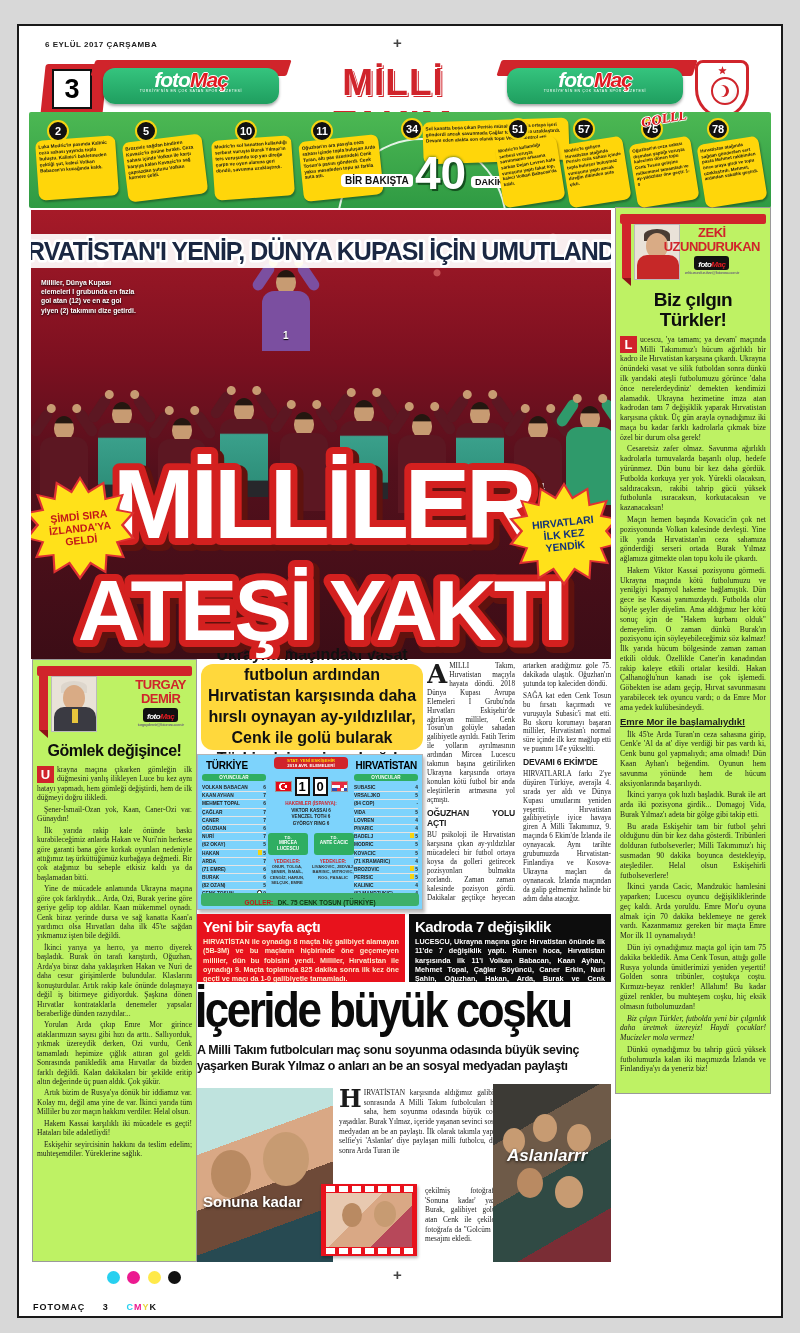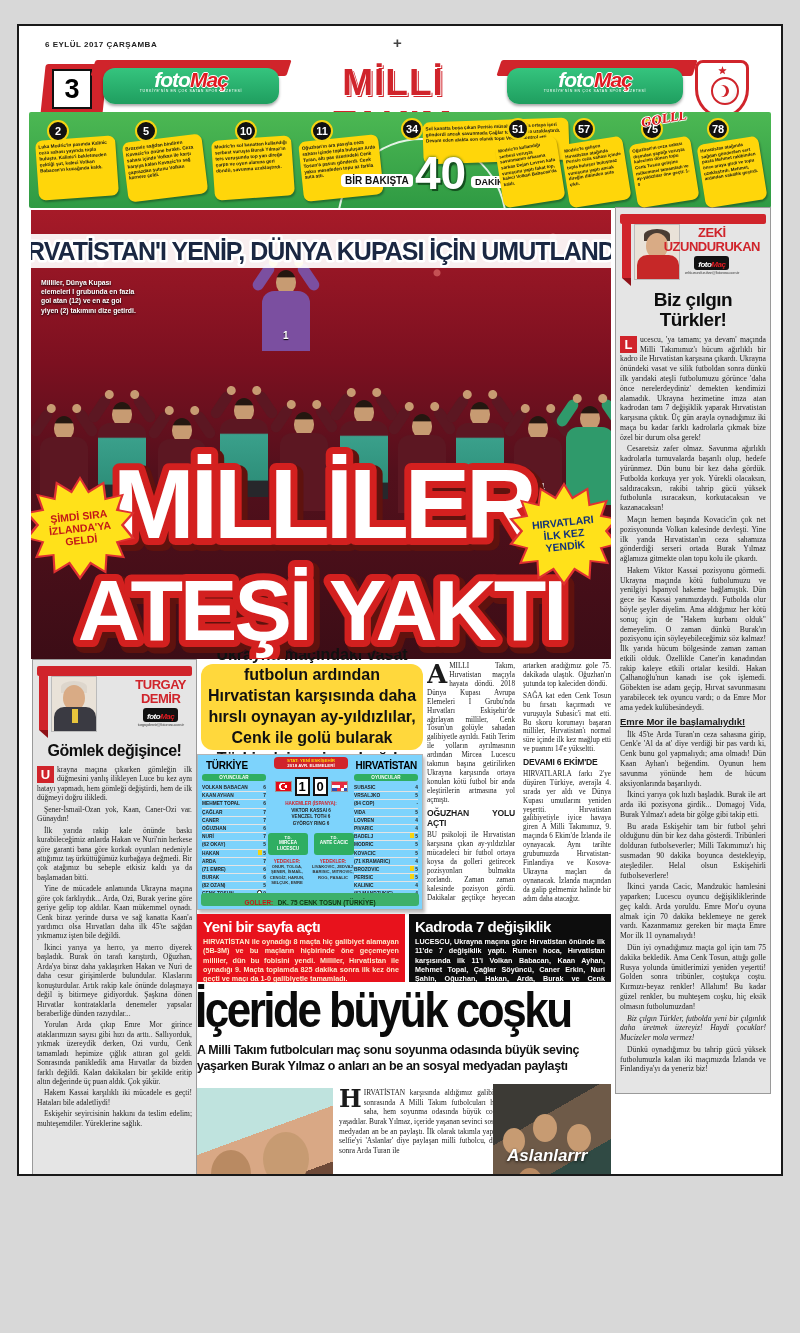--- a/index.html
+++ b/index.html
@@ -1,19 +1,19 @@
 <!DOCTYPE html>
 <html><head>
 <meta charset="utf-8">
 <style>
 *{margin:0;padding:0;box-sizing:border-box}
 html,body{width:800px;height:1333px;background:#d8d8d8;font-family:"Liberation Sans",sans-serif;overflow:hidden}
 body{position:relative}
 .abs{position:absolute}
-.page{position:absolute;left:17px;top:24px;width:766px;height:1152px;background:#fff;border:2px solid #191919;overflow:hidden}
+.page{position:absolute;left:17px;top:24px;width:766px;height:1294px;background:#fff;border:2px solid #191919;overflow:hidden}
 
 .date{left:26px;top:14px;font-size:8px;font-weight:bold;color:#222;letter-spacing:.5px}
 .crop{color:#444;font-size:15px;font-weight:bold}
 .pgnum-wrap{left:24px;top:38px;width:62px;height:52px;background:#d0242b;transform:skewX(-6deg);border-radius:3px}
 .pgnum{left:33px;top:43px;width:40px;height:40px;background:#fff;border:2px solid #111;font-size:27px;font-weight:bold;text-align:center;line-height:37px}
 .rib{background:#d0242b;height:16px;border-radius:2px;transform:skewX(-18deg)}
 .banner{height:36px;background:linear-gradient(180deg,#35c47e,#1f9e5f);border-radius:12px;text-align:center;box-shadow:0 2px 3px rgba(0,0,0,.35)}
 .banner .foto{font-style:italic;font-weight:bold;font-size:21px;color:#fff;letter-spacing:-1px}
 .banner .mac{font-style:italic;font-weight:bold;font-size:21px;color:#e01b22;letter-spacing:-1px;text-shadow:-1px 0 #fff,1px 0 #fff,0 -1px #fff,0 1px #fff}
 .banner .tag{display:block;font-size:3.6px;color:#fff;letter-spacing:.6px;margin-top:-3px}
@@ -52,21 +52,21 @@
 .fg.staff .arm{background:#2f9a6b}
 .jno{position:absolute;color:#fff;font-weight:bold;font-size:10px;z-index:2;text-shadow:0 1px 1px #000}
 .band{position:absolute;left:0;top:24px;width:100%;height:34px;background:rgba(255,255,255,.93);z-index:4}
 .pcap{position:absolute;left:10px;top:68px;width:98px;color:#fff;font-size:6.8px;font-weight:bold;line-height:1.35;z-index:4;text-shadow:0 1px 2px #000}
 .bigsvg{position:absolute;z-index:5}
 .star{position:absolute;z-index:6;display:flex;align-items:center;justify-content:center;text-align:center;font-weight:bold;clip-path:polygon(50% 0%,58% 14%,72% 5%,74% 21%,90% 17%,85% 32%,100% 35%,90% 47%,100% 60%,85% 64%,91% 79%,75% 77%,74% 94%,60% 85%,50% 100%,40% 85%,26% 94%,25% 77%,9% 79%,15% 64%,0% 60%,10% 47%,0% 35%,15% 32%,10% 17%,26% 21%,28% 5%,42% 14%)}
 .star.inner{background:#ffe11a}
 .star.halo{background:#e03131}
 .star span{transform:rotate(-6deg);display:block;padding:14px;line-height:1.15}
 
-.colbox{background:#e5e5e5;border:1px solid #9a9a9a;overflow:hidden}
+.colbox{background:#bef264;border:1px solid #9a9a9a;overflow:hidden}
 .chead{position:relative;height:74px;border-bottom:0}
 .chead .bar{position:absolute;left:0;top:2px;width:100%;height:10px;background:#d0242b;border-radius:2px}
 .chead .vbar{position:absolute;left:2px;top:2px;width:9px;height:64px;background:#d0242b}
 .chead .fold{position:absolute;left:2px;top:66px;width:0;height:0;border-left:9px solid transparent;border-top:8px solid #8f1118}
 .cphoto{position:absolute;left:14px;top:12px;width:46px;height:56px;background:#e9e2d8;border:1px solid #bbb;overflow:hidden}
 .cphoto .face{position:absolute;left:11px;top:8px;width:22px;height:26px;border-radius:50%;background:#d9ab85}
 .cphoto .hair{position:absolute;left:9px;top:4px;width:26px;height:12px;border-radius:50% 50% 0 0}
 .cphoto .suit{position:absolute;left:2px;top:30px;width:42px;height:26px;border-radius:10px 10px 0 0}
 .cname{position:absolute;right:6px;top:14px;text-align:center;color:#d0242b;font-weight:bold;font-size:13px;line-height:1.05;letter-spacing:-.5px}
 .minilogo{display:inline-block;background:#111;border-radius:3px;padding:0 4px;margin-top:3px}
@@ -335,20 +335,21 @@
       </div>
     </div>
     <div class="chl" style="font-size:16px;margin:4px 0 5px">Gömlek değişince!</div>
     <div class="cbody" style="font-size:7.5px;line-height:1.26">
       <p class="first"><span class="dcap">U</span><span>krayna maçına çıkarken gömleğin ilk düğmesini yanlış ilikleyen Luce bu kez aynı hatayı yapmadı, hem gömleği değiştirdi, hem de ilk düğmeyi doğru ilikledi.</span></p>
       <p>Şener-İsmail-Ozan yok, Kaan, Caner-Ozi var. Günaydın!</p>
       <p>İlk yarıda rakip kale önünde baskı kurabileceğimiz anlarda Hakan ve Nuri'nin herkese göre garanti bana göre korkak oyunları nedeniyle attığımız taş ürküttüğümüz kurbağaya değmedi. Bir çok atağımız bu sebeple etkisiz kaldı ya da başlamadan bitti.</p>
       <p>Yine de mücadele anlamında Ukrayna maçına göre çok farklıydık... Arda, Ozi, Burak yerine göre geriye gelip top aldılar. Kaan mükemmel oynadı. Cenk biraz yerinde dursa ve sağ kanatta Kaan'a yardımcı olsa Hırvatları daha ilk 45'te sağdan yıkmamız işten bile değildi.</p>
       <p>İkinci yarıya ya herro, ya merro diyerek başladık. Burak ön tarafı karıştırdı, Oğuzhan, Arda'ya biraz daha yaklaşırken Hakan ve Nuri de daha cesur girişimlerde bulundular. Klaslarını konuşturdular. Artık rakip kale önünde dolaşmaya değil iş bitirmeye gidiyorduk. Şaşkına dönen Hırvatlar kontrataklarla denemeler yapsalar beraberliğe dünden razıydılar...</p>
       <p>Yorulan Arda çıkıp Emre Mor girince ataklarımızın sayısı gibi hızı da arttı.. Sallıyorduk, yıkmak üzereydik derken, Ozi vurdu, Cenk tamamladı hepimize çığlık attıran gol geldi. Sonrasında panikledik ama Hırvatlar da bizden farklı değildi. Kalan dakikaları bir şekilde eritip altın değerinde üç puan aldık. Çok şükür.</p>
+      <p>Artık bizim de Rusya'ya dönük bir iddiamız var. Kolay mı, değil ama yine de var. İkinci yarıda tüm Milliler bu zor maçın hakkını verdiler. Helal olsun.</p>
       <p>Hakem Kassai karşılıklı iki mücadele es geçti! Hataları bile adaletliydi!</p>
       <p>Eskişehir seyircisinin hakkını da teslim edelim; muhteşemdiler. Yüreklerine sağlık.</p>
     </div>
   </div>
 
   <div class="abs ybox">Ukrayna maçındaki vasat futbolun ardından Hırvatistan karşısında daha hırslı oynayan ay-yıldızlılar, Cenk ile golü bularak Türkiye'yi sevince boğdu</div>
 
   <div class="abs stats">
     <div class="tname" style="left:8px">TÜRKİYE</div>
     <div class="tname" style="right:5px">HIRVATİSTAN</div>

